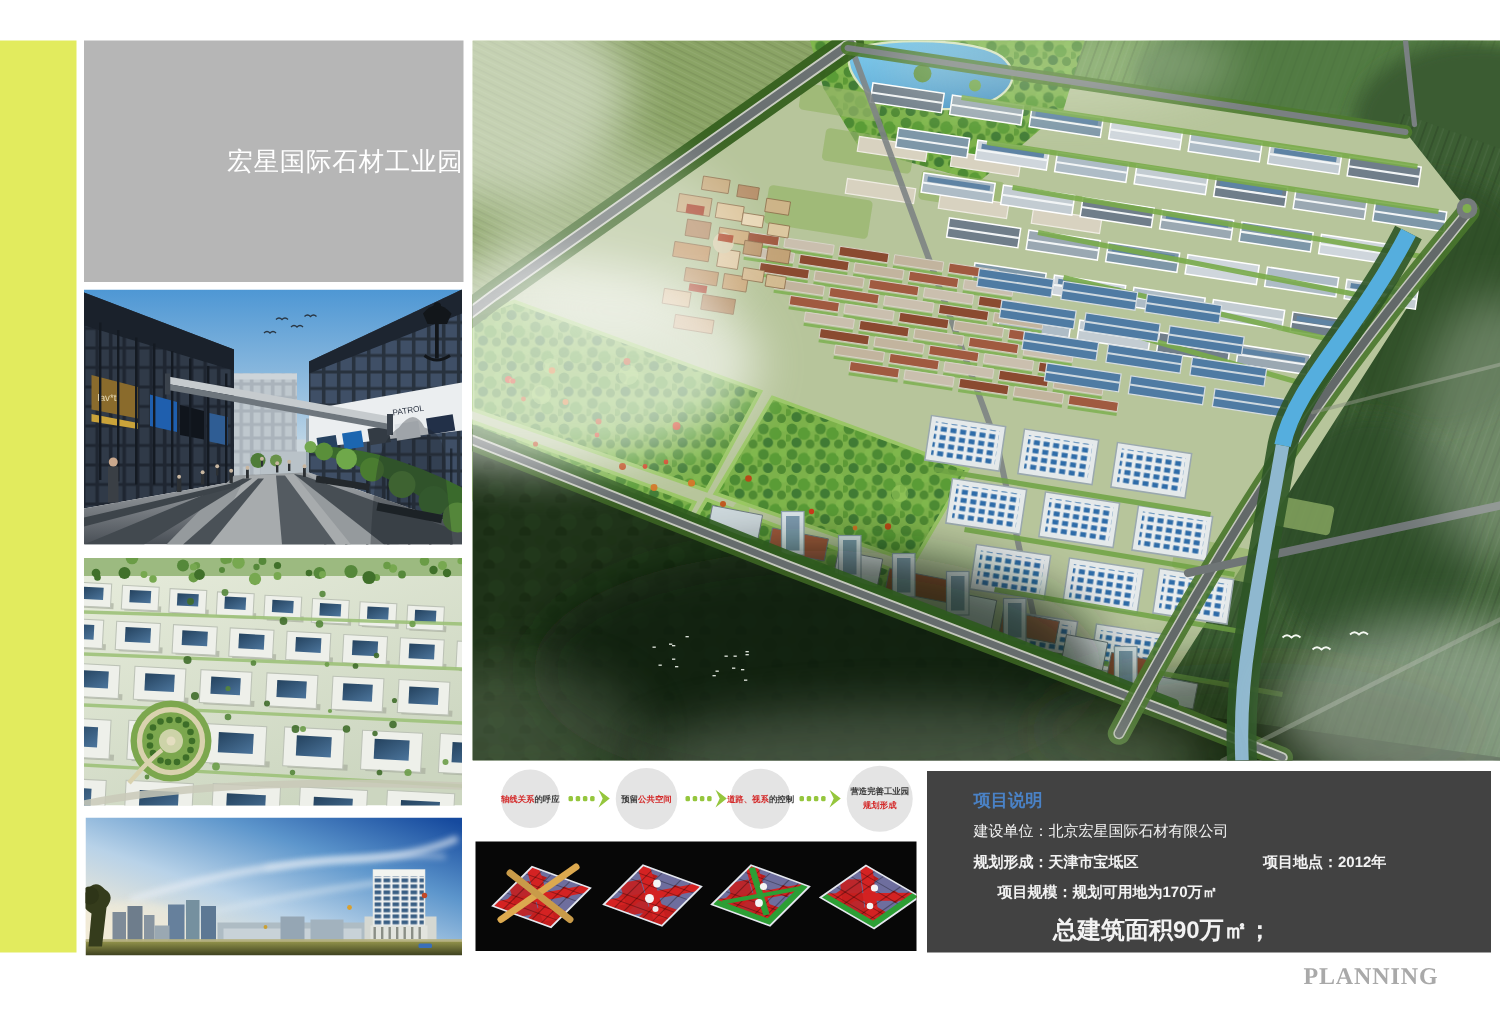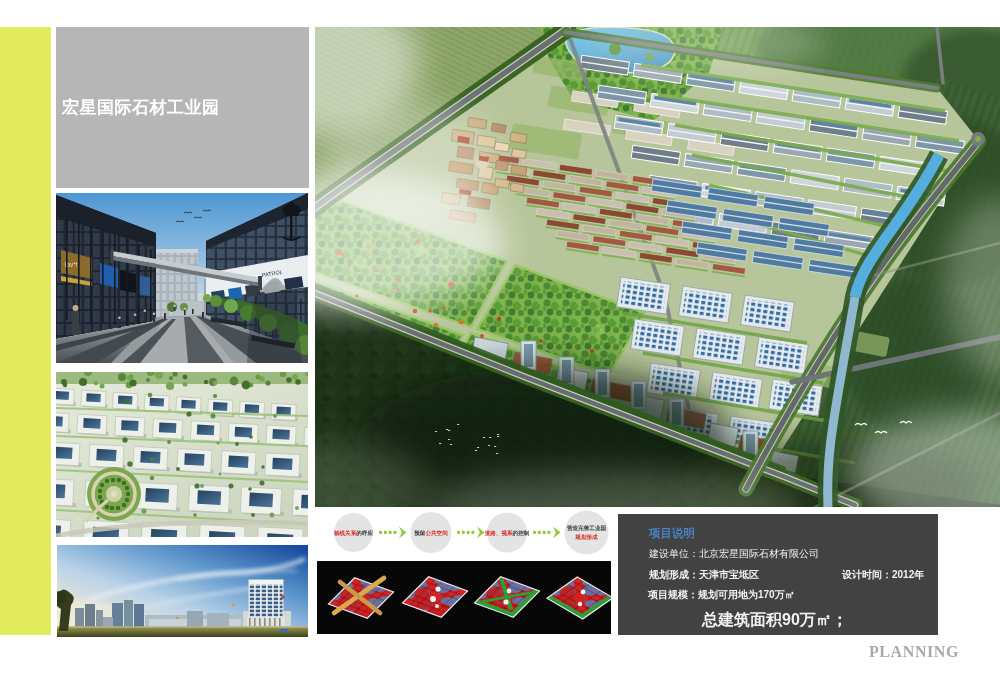--- a/index.html
+++ b/index.html
@@ -9,21 +9,21 @@
   .abs svg{display:block;}
 </style>
 </head>
 <body>
 <div id="page">
 
   <div class="abs" style="left:0;top:27px;width:51px;height:608px;background:#e2eb5e;"></div>
 
   <div class="abs" style="left:56px;top:27px;width:253px;height:161px;background:#b6b6b6;">
 
-    <div style="position:absolute;left:0;top:69px;width:100%;text-align:left;text-indent:6px;color:#ffffff;font-size:17px;letter-spacing:0.5px;font-weight:bold;">宏星国际石材工业园</div>
+    <div style="position:absolute;left:0;top:69px;width:100%;text-align:right;text-indent:6px;color:#ffffff;font-size:17px;letter-spacing:0.5px;">宏星国际石材工业园</div>
   </div>
 
   <div class="abs" style="left:56px;top:193px;width:252px;height:170px;">
       <svg width="252" height="170" viewBox="0 0 252 170" xmlns="http://www.w3.org/2000/svg">
         <defs>
 <linearGradient id="skyS" x1="0" y1="0" x2="0" y2="1">
  <stop offset="0" stop-color="#4e97d4"></stop>
             <stop offset="0.7" stop-color="#a6c8e2"></stop>
  <stop offset="1" stop-color="#d5e2ea"></stop>
           </linearGradient>
@@ -1321,30 +1321,30 @@
           </g>
           <rect x="-20" y="-20" width="40" height="40" fill="none" stroke="#e4e7ee" stroke-width="1.3"></rect>
         </g>
         <g transform="translate(263,37)">
           <circle cx="3" cy="-6" r="2.4" fill="#f5f5f5"></circle>
           <circle cx="0" cy="6" r="2.2" fill="#f5f5f5"></circle>
         </g>
       </svg>
     </div>
 
-  <div class="abs" style="left:618px;top:514px;width:320px;height:121px;background:#424242;color:#fff;">
+  <div class="abs" style="left:618px;top:514px;width:376px;height:121px;background:#424242;color:#fff;">
 
     <div style="position:absolute;left:31px;top:12px;font-size:11.5px;font-weight:bold;color:#4a82c6;">项目说明</div>
 
     <div style="position:absolute;left:31px;top:33px;font-size:10px;font-weight:normal;color:#f2f2f2;">建设单位：北京宏星国际石材有限公司</div>
 
     <div style="position:absolute;left:31px;top:54px;font-size:10px;font-weight:bold;color:#f2f2f2;">规划形成：天津市宝坻区</div>
 
-    <div style="position:absolute;left:224px;top:54px;font-size:10px;font-weight:bold;color:#f2f2f2;">设计时间：2012年</div>
-
-    <div style="position:absolute;left:30px;top:74px;font-size:10px;font-weight:bold;color:#f2f2f2;">项目规模：规划可用地为170万㎡</div>
+    <div style="position:absolute;left:224px;top:54px;font-size:10px;font-weight:bold;color:#f2f2f2;">项目地点：2012年</div>
+
+    <div style="position:absolute;left:47px;top:74px;font-size:10px;font-weight:bold;color:#f2f2f2;">项目规模：规划可用地为170万㎡</div>
 
     <div style="position:absolute;left:84px;top:96px;font-size:16px;font-weight:bold;color:#f2f2f2;">总建筑面积90万㎡；</div>
   </div>
 
   <div class="abs" style="left:814px;top:643px;width:200px;text-align:center;font-family:'Liberation Serif',serif;font-weight:bold;font-size:16px;letter-spacing:0.6px;color:#a9a9a9;">PLANNING</div>
 
 </div>
 
 </body></html>

